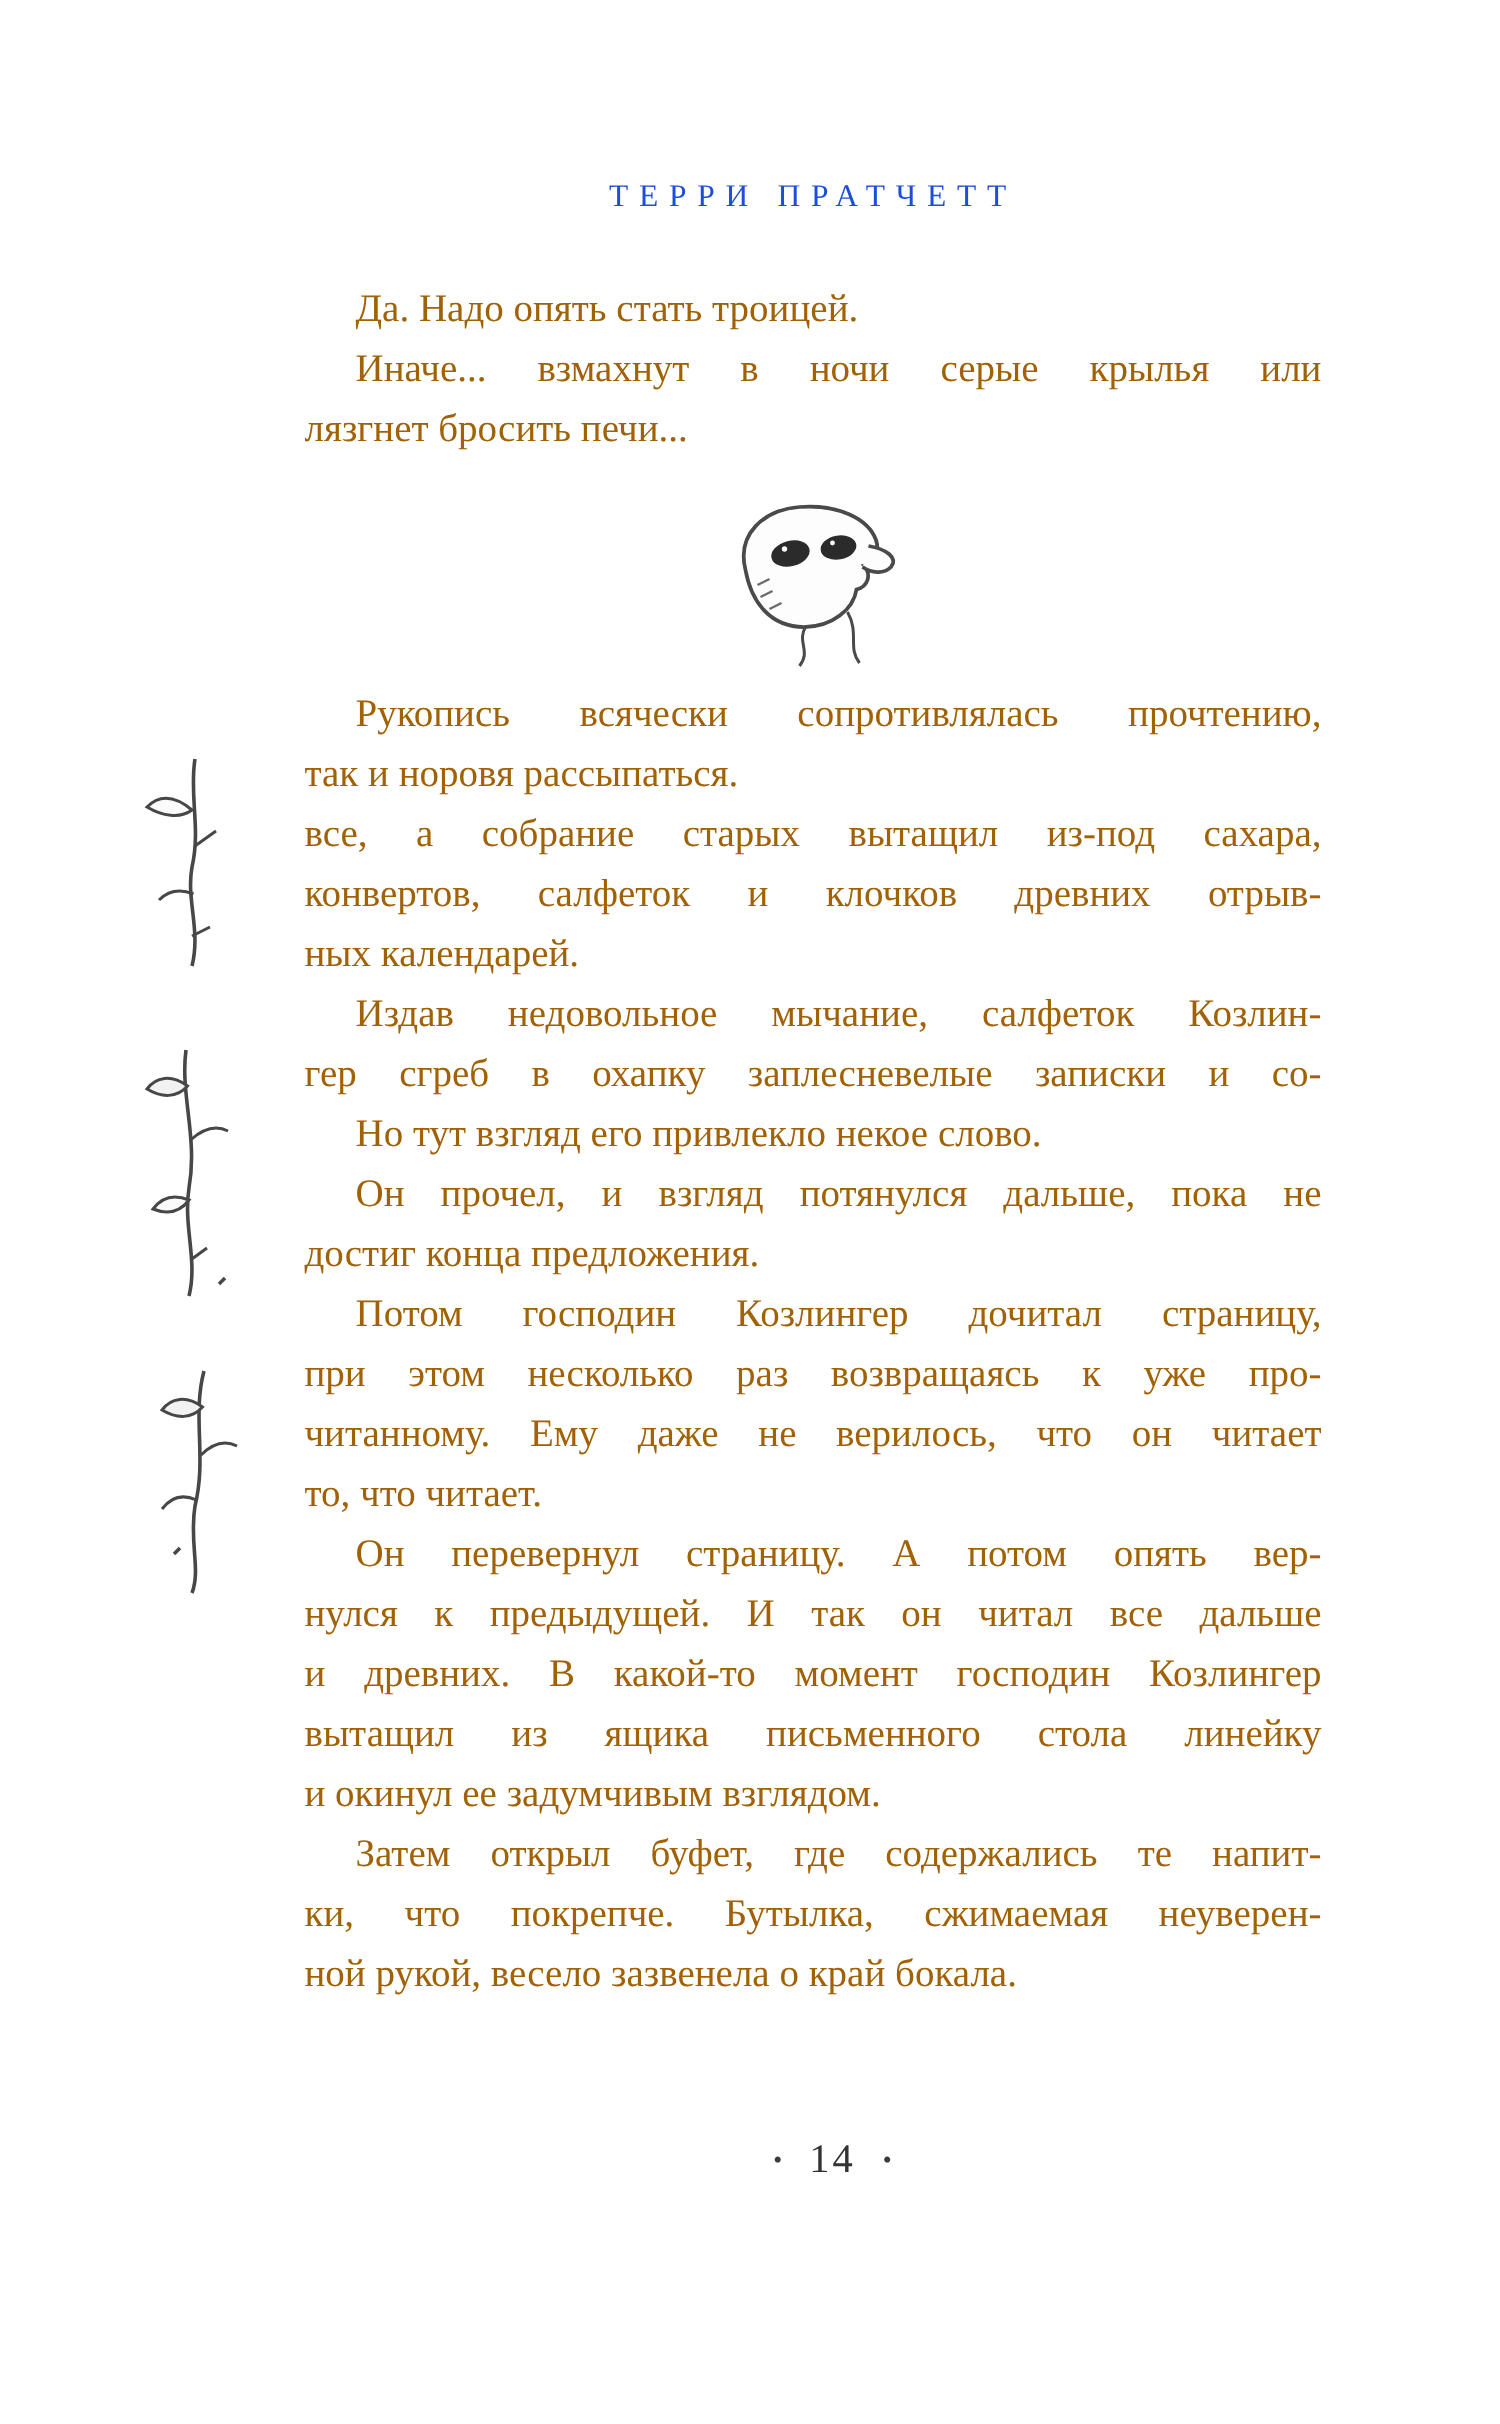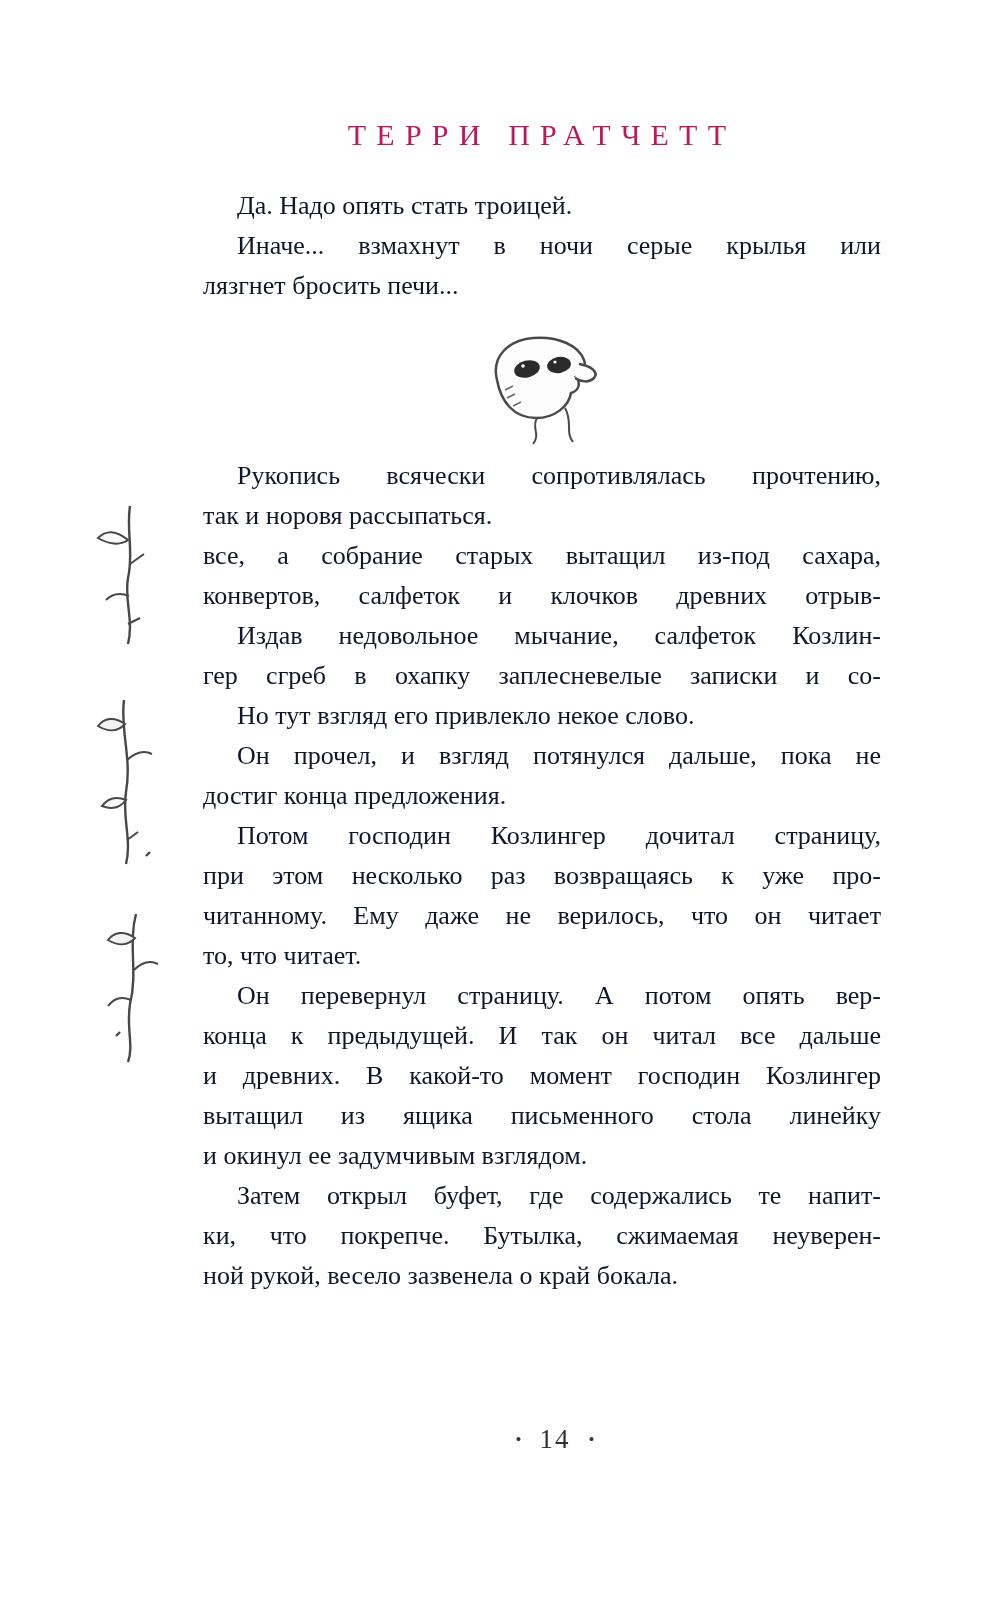--- a/index.html
+++ b/index.html
@@ -12,33 +12,33 @@
     font-family: "Liberation Serif", "DejaVu Serif", serif;
     color: #2b2b2b;
     overflow: hidden;
   }
   .running-header {
     position: absolute;
     top: 118px;
     left: 203px;
     width: 678px;
     text-align: center;
-    font-size: 30px;
+    font-size: 21px;
     letter-spacing: 0.34em;
-    color: #be185d;
+    color: #1d4ed8;
     white-space: nowrap;
   }
   .text-block {
     position: absolute;
     top: 186px;
     left: 203px;
     width: 678px;
     font-size: 26px;
     line-height: 40px;
-    color: #0f172a;
+    color: #a16207;
   }
   .para { margin: 0; }
   .line {
     text-align: justify;
     text-align-last: justify;
   }
   .line.last { text-align-last: left; }
   .line.first { text-indent: 34px; }
   .scene-break {
     height: 118px;
@@ -135,41 +135,42 @@
     </div>
 
     <div>
         <div class="para">
           <div class="line first">Рукопись всячески сопротивлялась прочтению,</div>
           <div class="line last">так и норовя рассыпаться.</div>
         </div>
         <div class="para">
           <div class="line">все, а собрание старых вытащил из-под сахара,</div>
           <div class="line">конвертов, салфеток и клочков древних отрыв-</div>
+          <div class="line last">ных календарей.</div>
         </div>
         <div class="para">
           <div class="line first">Издав недовольное мычание, салфеток Козлин-</div>
           <div class="line">гер сгреб в охапку заплесневелые записки и со-</div>
         </div>
         <div class="para">
           <div class="line first last">Но тут взгляд его привлекло некое слово.</div>
         </div>
         <div class="para">
           <div class="line first">Он прочел, и взгляд потянулся дальше, пока не</div>
           <div class="line last">достиг конца предложения.</div>
         </div>
         <div class="para">
           <div class="line first">Потом господин Козлингер дочитал страницу,</div>
           <div class="line">при этом несколько раз возвращаясь к уже про-</div>
           <div class="line">читанному. Ему даже не верилось, что он читает</div>
           <div class="line last">то, что читает.</div>
         </div>
         <div class="para">
           <div class="line first">Он перевернул страницу. А потом опять вер-</div>
-          <div class="line">конца к предыдущей. И так он читал все дальше</div>
+          <div class="line">нулся к предыдущей. И так он читал все дальше</div>
           <div class="line">и древних. В какой-то момент господин Козлингер</div>
           <div class="line">вытащил из ящика письменного стола линейку</div>
           <div class="line last">и окинул ее задумчивым взглядом.</div>
         </div>
         <div class="para">
           <div class="line first">Затем открыл буфет, где содержались те напит-</div>
           <div class="line">ки, что покрепче. Бутылка, сжимаемая неуверен-</div>
           <div class="line last">ной рукой, весело зазвенела о край бокала.</div>
         </div>
       </div>

